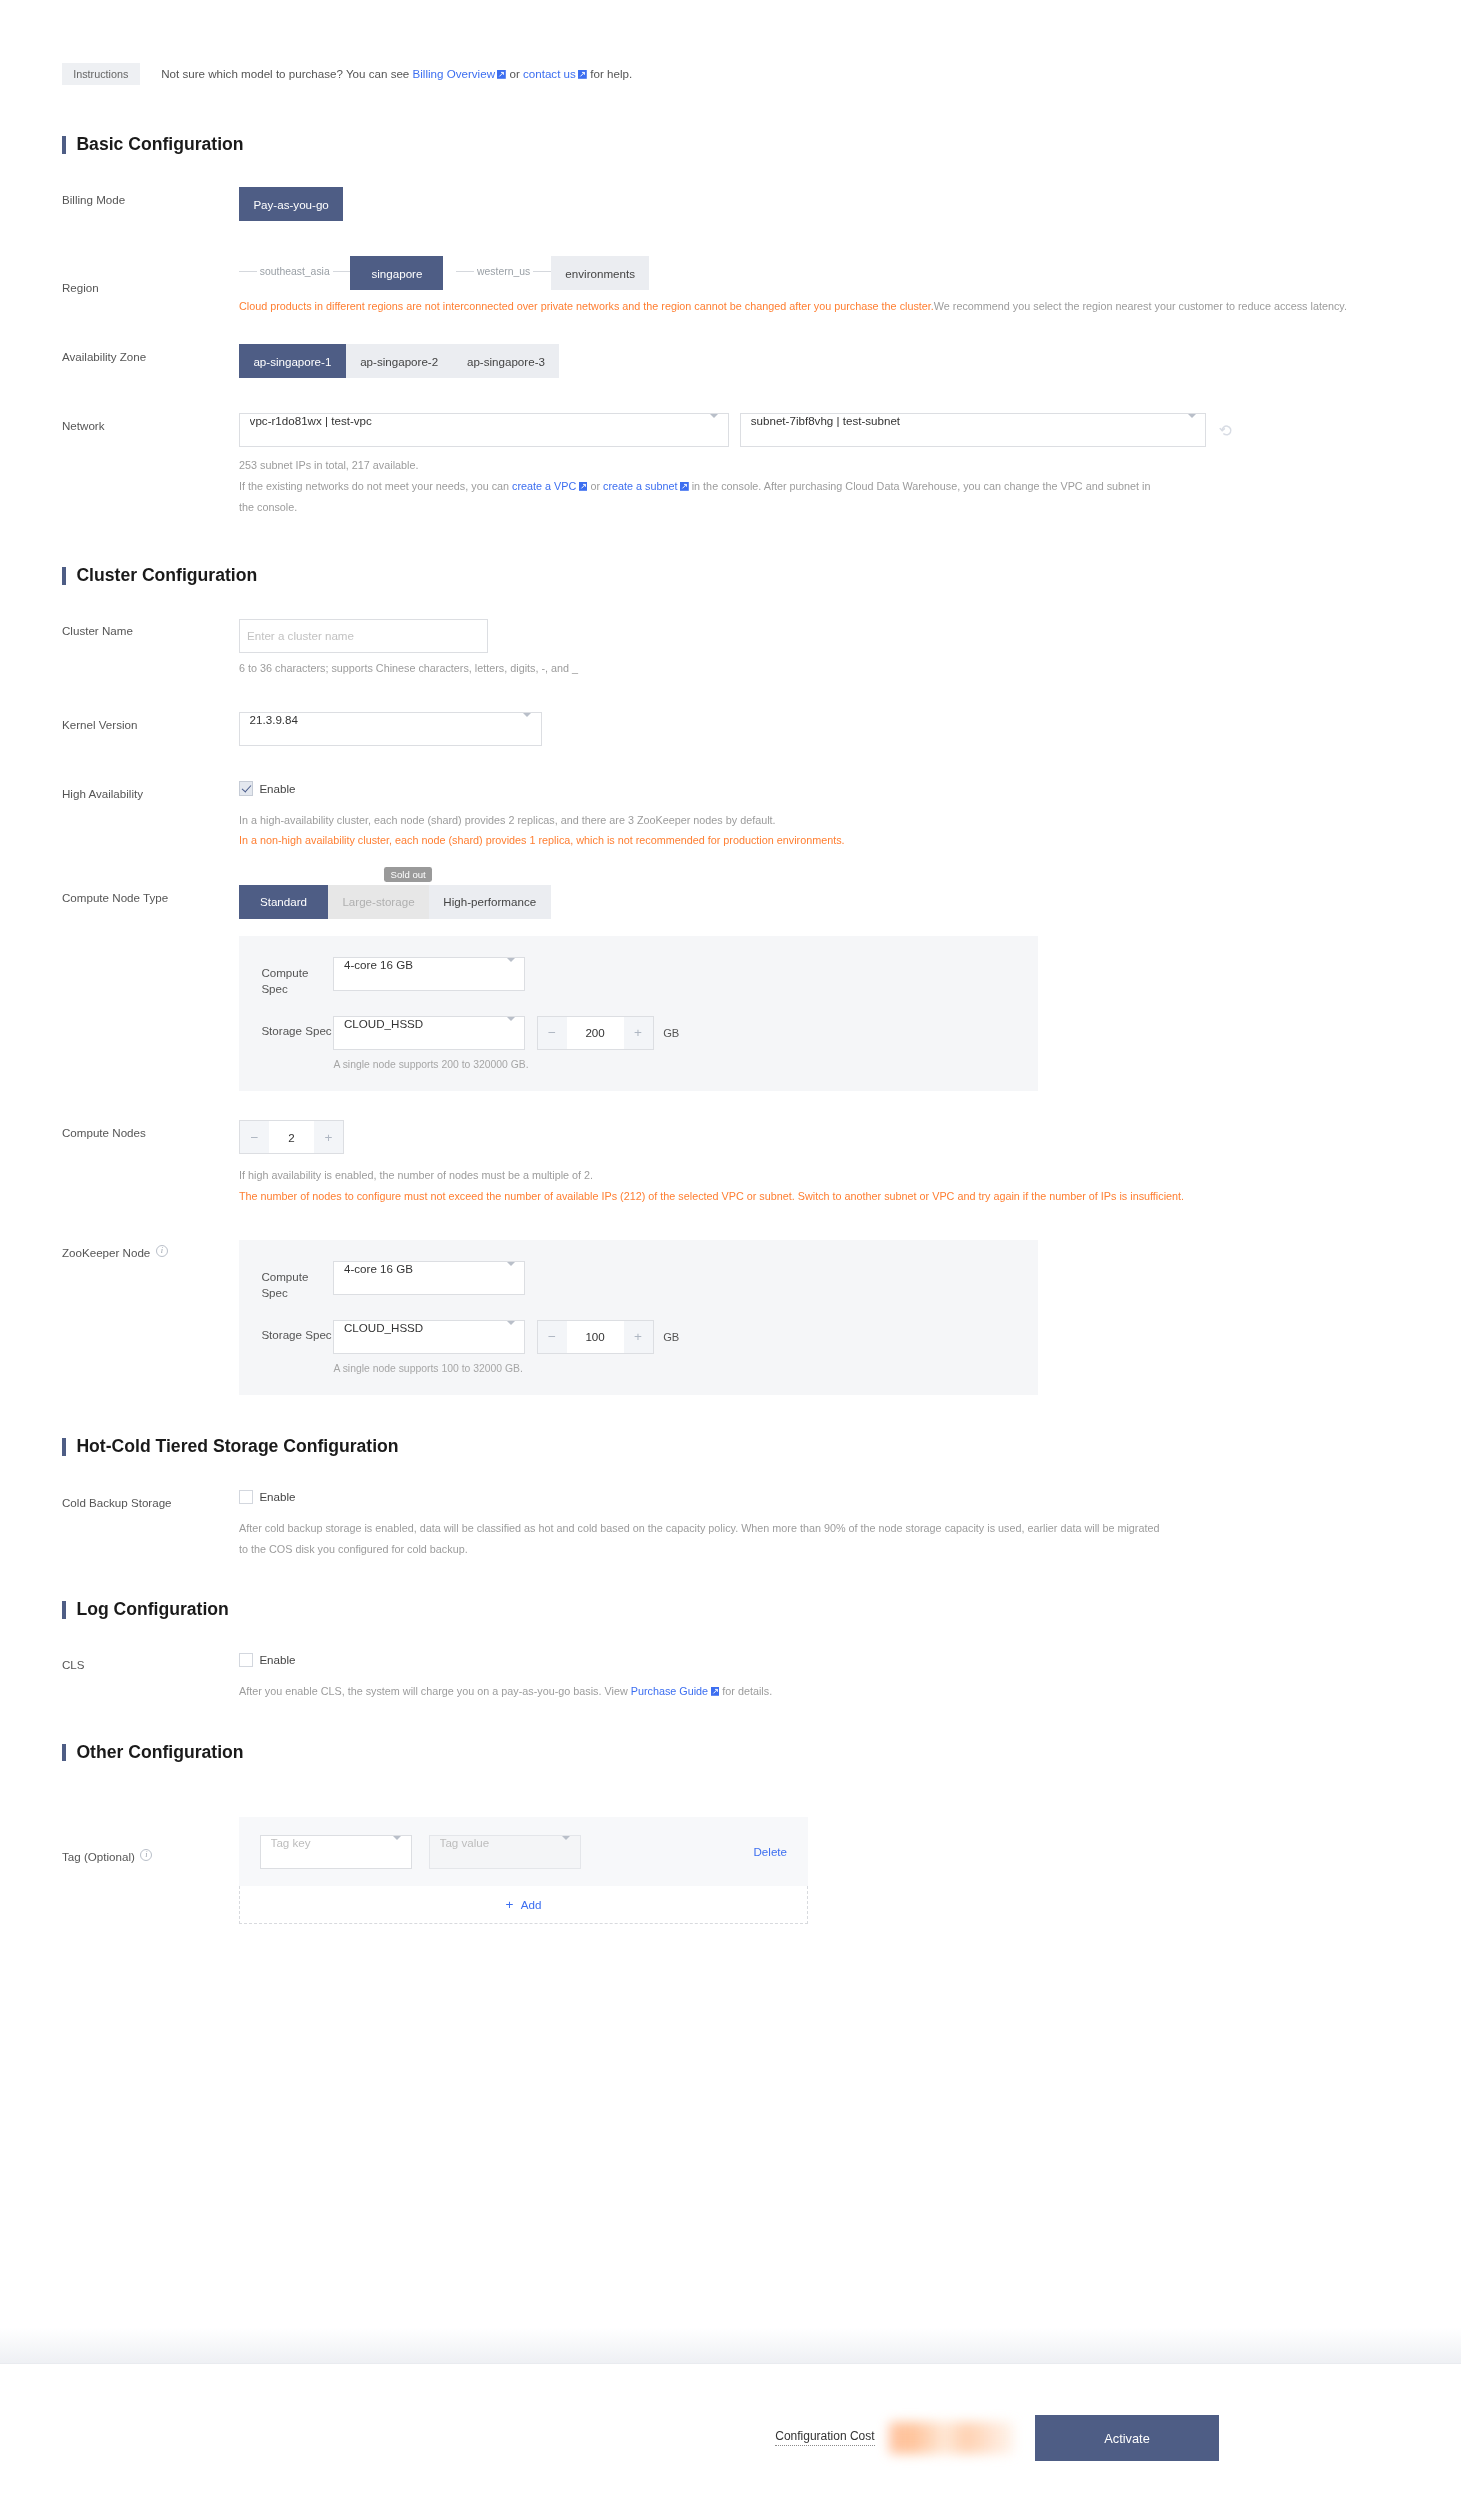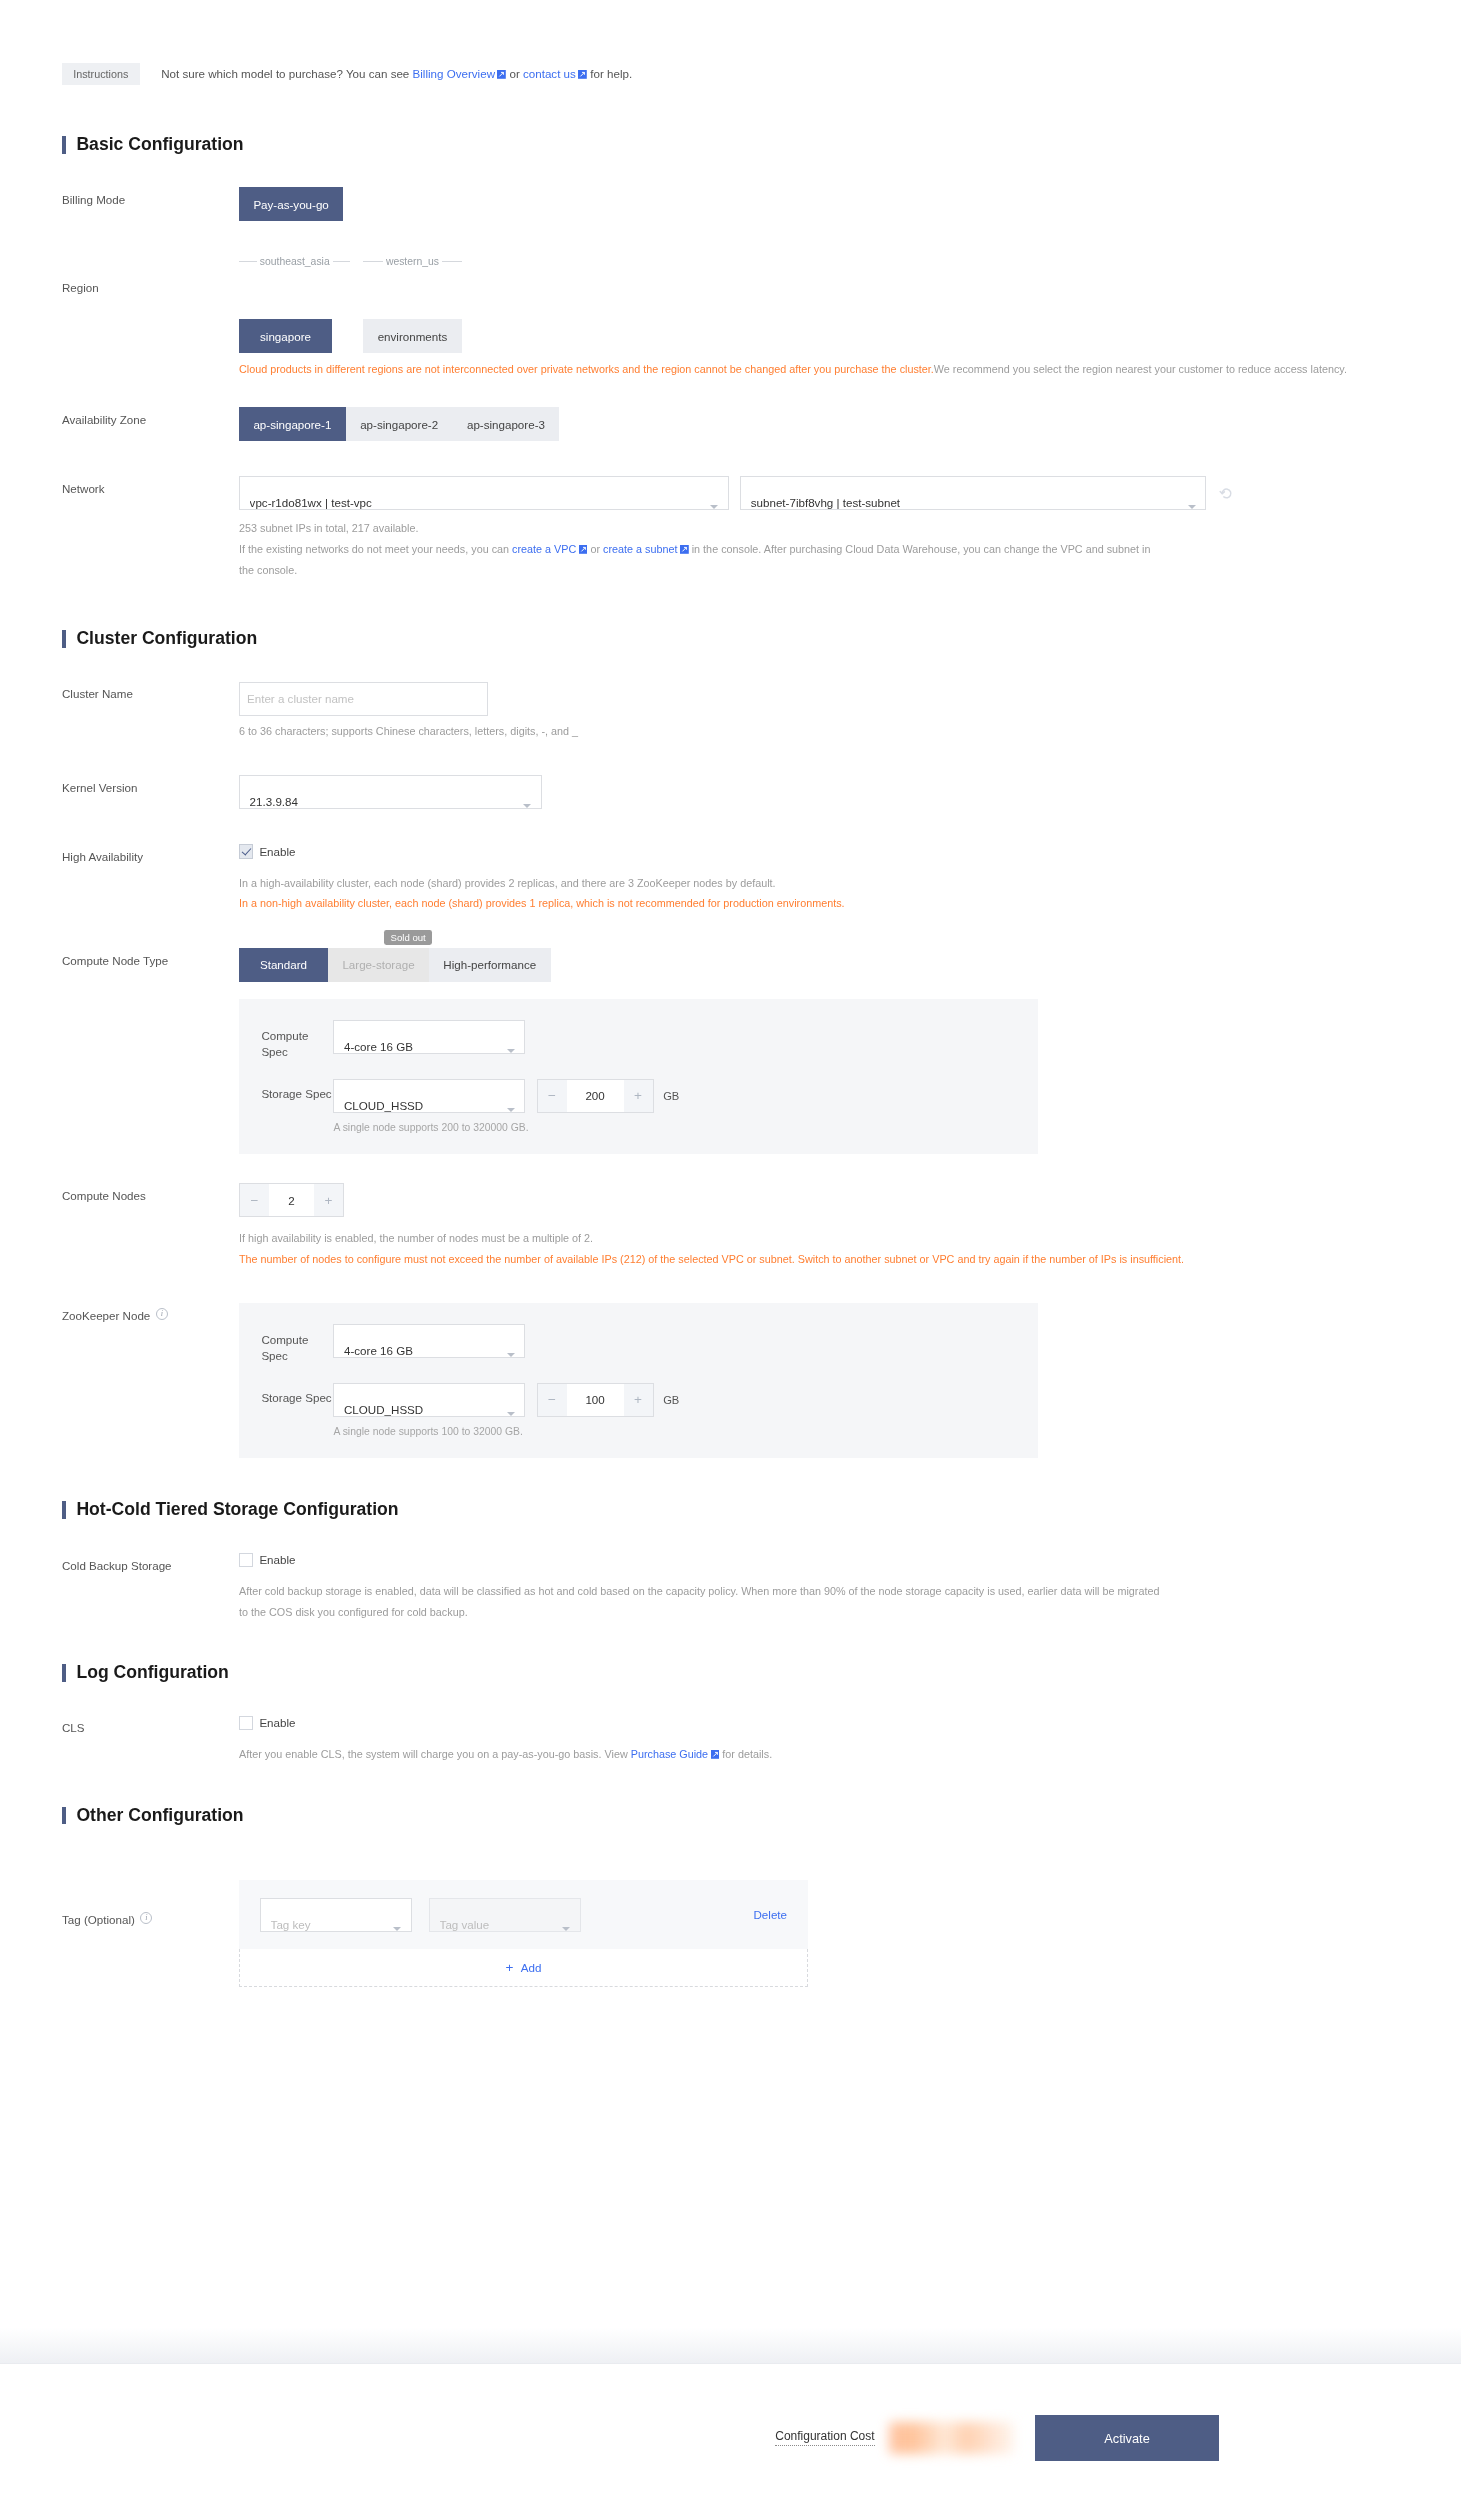--- a/index.html
+++ b/index.html
@@ -132,21 +132,21 @@
     color: #fff;
     font-size: 9.6px;
     padding: 2.4px 6.4px 3.2px 6.4px;
     border-radius: 2.4px;
     line-height: 1;
     white-space: nowrap;
   }
 
   
   .region-block { display: flex; gap: 12.8px; }
-  .region-col { display: flex; flex-direction: column; gap: 48px; }
+  .region-col { display: flex; flex-direction: row; }
   .region-grouplabel {
     display: flex;
     align-items: center;
     font-size: 10.4px;
     color: #9aa0a6;
     margin-bottom: 4px;
     white-space: nowrap;
     user-select: none;
   }
   .region-grouplabel .dash {
@@ -171,21 +171,21 @@
     white-space: nowrap;
     overflow: visible;
   }
 
   
   .field {
     height: 34px;
     border: 0.8px solid #dcdee2;
     background: #fff;
     display: flex;
-    align-items: flex-end;
+    align-items: flex-start;
     padding: 0 9.6px;
     font-size: 11.6px;
     color: #333;
     position: relative;
     cursor: pointer;
   }
   .field .val { flex: 1; overflow: hidden; white-space: nowrap; }
   .caret {
     width: 0; height: 0;
     border-left: 4px solid transparent;

